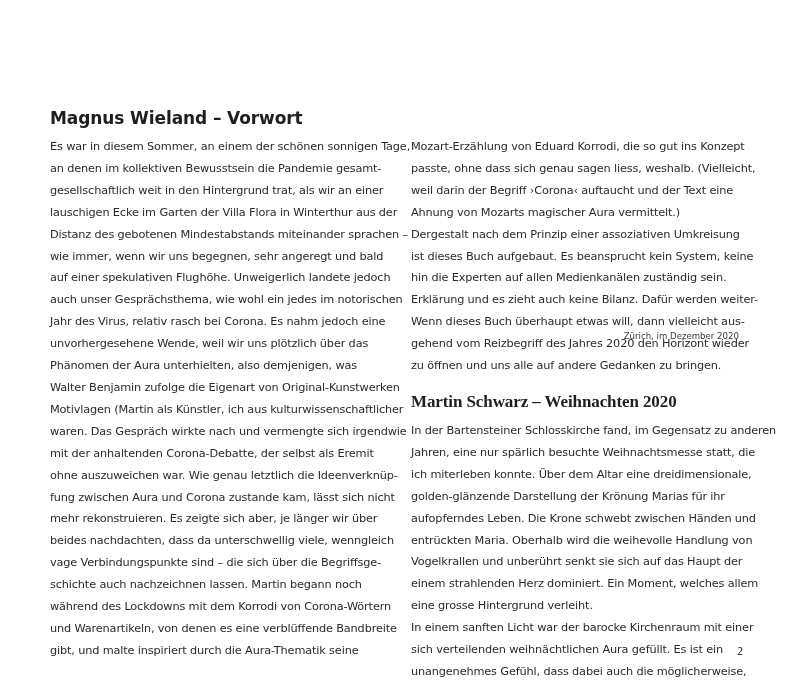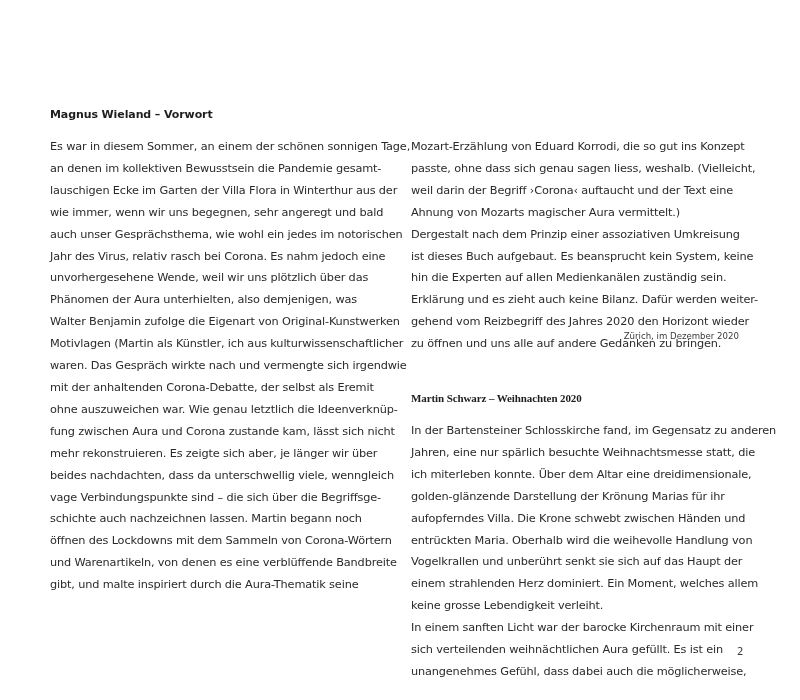--- a/index.html
+++ b/index.html
@@ -6,21 +6,21 @@
     body {
       width: 800px; height: 700px; position: relative; overflow: hidden;
       font-family: "DejaVu Sans", sans-serif;
       color: #2a2a2a;
     }
     .col { position: absolute; top: 0; }
     .col-left { left: 50px; width: 345px; }
     .col-right { left: 411px; width: 345px; }
     .heading {
       position: absolute; left: 0; white-space: nowrap;
-      font-size: 11px; font-weight: bold; letter-spacing: -0.1px; color: #1e1e1e;
+      font-size: 17px; font-weight: bold; letter-spacing: -0.1px; color: #1e1e1e;
     }
     .para { position: absolute; left: 0; }
     .line {
       display: block; white-space: nowrap;
       font-size: 11.3px; line-height: 21.9px; letter-spacing: -0.15px;
     }
     .signoff {
       position: absolute; right: 0; white-space: nowrap;
       font-size: 8.6px; color: #3a3a3a;
     }
@@ -30,66 +30,70 @@
     }
   </style>
 </head>
 <body>
 
 <div class="col col-left">
   <div class="heading" style="top:108px;">Magnus Wieland – Vorwort</div>
   <div class="para" style="top:136px;" id="para-left">
       <span class="line">Es war in diesem Sommer, an einem der schönen sonnigen Tage,</span>
       <span class="line">an denen im kollektiven Bewusstsein die Pandemie gesamt-</span>
+      <span class="line">gesellschaftlich weit in den Hintergrund trat, als wir an einer</span>
       <span class="line">lauschigen Ecke im Garten der Villa Flora in Winterthur aus der</span>
+      <span class="line">Distanz des gebotenen Mindestabstands miteinander sprachen –</span>
       <span class="line">wie immer, wenn wir uns begegnen, sehr angeregt und bald</span>
+      <span class="line">auf einer spekulativen Flughöhe. Unweigerlich landete jedoch</span>
       <span class="line">auch unser Gesprächsthema, wie wohl ein jedes im notorischen</span>
       <span class="line">Jahr des Virus, relativ rasch bei Corona. Es nahm jedoch eine</span>
       <span class="line">unvorhergesehene Wende, weil wir uns plötzlich über das</span>
       <span class="line">Phänomen der Aura unterhielten, also demjenigen, was</span>
       <span class="line">Walter Benjamin zufolge die Eigenart von Original-Kunstwerken</span>
       <span class="line">Motivlagen (Martin als Künstler, ich aus kulturwissenschaftlicher</span>
       <span class="line">waren. Das Gespräch wirkte nach und vermengte sich irgendwie</span>
       <span class="line">mit der anhaltenden Corona-Debatte, der selbst als Eremit</span>
       <span class="line">ohne auszuweichen war. Wie genau letztlich die Ideenverknüp-</span>
       <span class="line">fung zwischen Aura und Corona zustande kam, lässt sich nicht</span>
       <span class="line">mehr rekonstruieren. Es zeigte sich aber, je länger wir über</span>
       <span class="line">beides nachdachten, dass da unterschwellig viele, wenngleich</span>
       <span class="line">vage Verbindungspunkte sind – die sich über die Begriffsge-</span>
       <span class="line">schichte auch nachzeichnen lassen. Martin begann noch</span>
-      <span class="line">öffnen des Lockdowns mit dem Sammeln von Corona-Wörtern</span>
+      <span class="line">während des Lockdowns mit dem Korrodi von Corona-Wörtern</span>
       <span class="line">und Warenartikeln, von denen es eine verblüffende Bandbreite</span>
       <span class="line">gibt, und malte inspiriert durch die Aura-Thematik seine</span>
     </div>
 </div>
 
 <div class="col col-right">
   <div class="para" style="top:136px;" id="para-right-1">
       <span class="line">Mozart-Erzählung von Eduard Korrodi, die so gut ins Konzept</span>
       <span class="line">passte, ohne dass sich genau sagen liess, weshalb. (Vielleicht,</span>
       <span class="line">weil darin der Begriff ›Corona‹ auftaucht und der Text eine</span>
       <span class="line">Ahnung von Mozarts magischer Aura vermittelt.)</span>
       <span class="line">Dergestalt nach dem Prinzip einer assoziativen Umkreisung</span>
       <span class="line">ist dieses Buch aufgebaut. Es beansprucht kein System, keine</span>
       <span class="line">hin die Experten auf allen Medienkanälen zuständig sein.</span>
       <span class="line">Erklärung und es zieht auch keine Bilanz. Dafür werden weiter-</span>
+      <span class="line">Wenn dieses Buch überhaupt etwas will, dann vielleicht aus-</span>
       <span class="line">gehend vom Reizbegriff des Jahres 2020 den Horizont wieder</span>
       <span class="line">zu öffnen und uns alle auf andere Gedanken zu bringen.</span>
     </div>
   <div class="signoff" style="top: 331px; width: auto; left: auto; right: 17px;">Zürich, im Dezember 2020</div>
   <div class="heading" style="top:392px;font-family:Liberation Serif, serif;">Martin Schwarz – Weihnachten 2020</div>
   <div class="para" style="top:420px;" id="para-right-2">
       <span class="line">In der Bartensteiner Schlosskirche fand, im Gegensatz zu anderen</span>
       <span class="line">Jahren, eine nur spärlich besuchte Weihnachtsmesse statt, die</span>
       <span class="line">ich miterleben konnte. Über dem Altar eine dreidimensionale,</span>
       <span class="line">golden-glänzende Darstellung der Krönung Marias für ihr</span>
-      <span class="line">aufopferndes Villa. Die Krone schwebt zwischen Händen und</span>
+      <span class="line">aufopferndes Leben. Die Krone schwebt zwischen Händen und</span>
       <span class="line">entrückten Maria. Oberhalb wird die weihevolle Handlung von</span>
       <span class="line">Vogelkrallen und unberührt senkt sie sich auf das Haupt der</span>
       <span class="line">einem strahlenden Herz dominiert. Ein Moment, welches allem</span>
-      <span class="line">keine grosse Lebendigkeit verleiht.</span>
+      <span class="line">eine grosse Hintergrund verleiht.</span>
       <span class="line">In einem sanften Licht war der barocke Kirchenraum mit einer</span>
       <span class="line">sich verteilenden weihnächtlichen Aura gefüllt. Es ist ein</span>
       <span class="line">unangenehmes Gefühl, dass dabei auch die möglicherweise,</span>
     </div>
 </div>
 
 <div class="page-number">2</div>
 
 </body></html>

